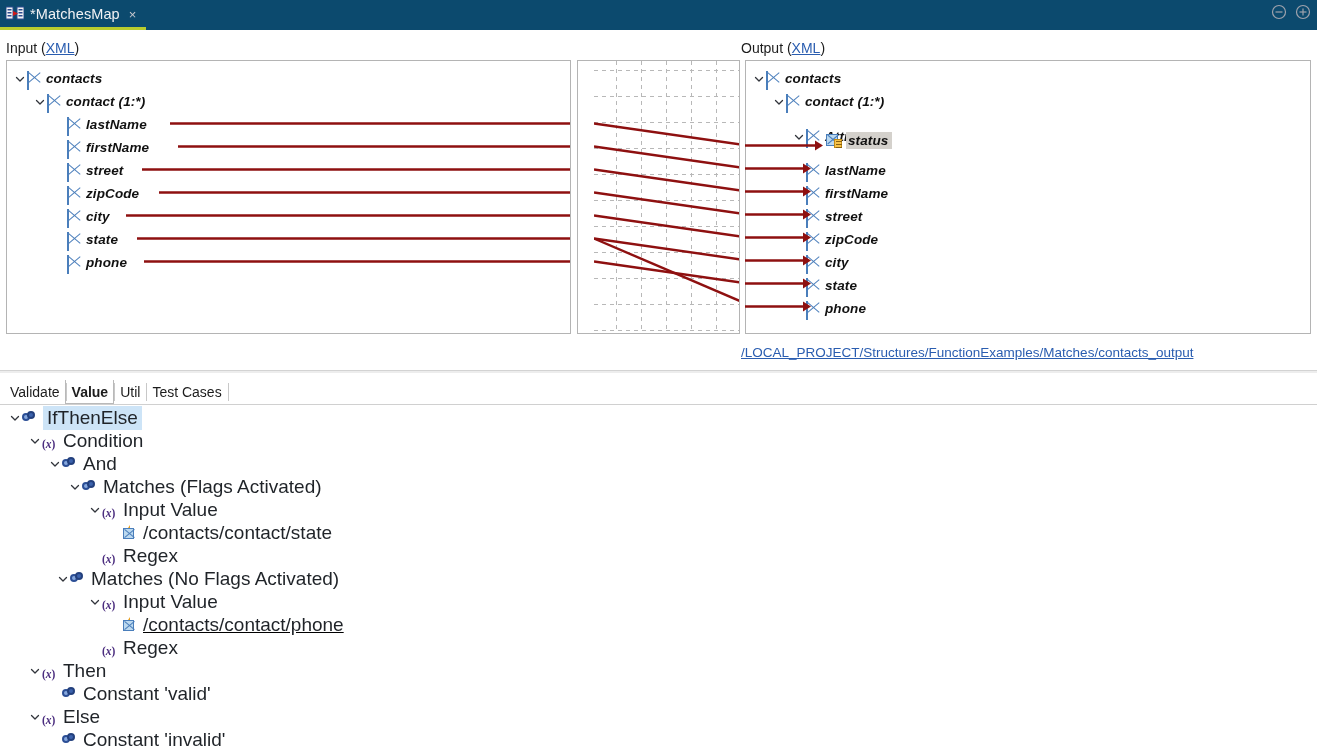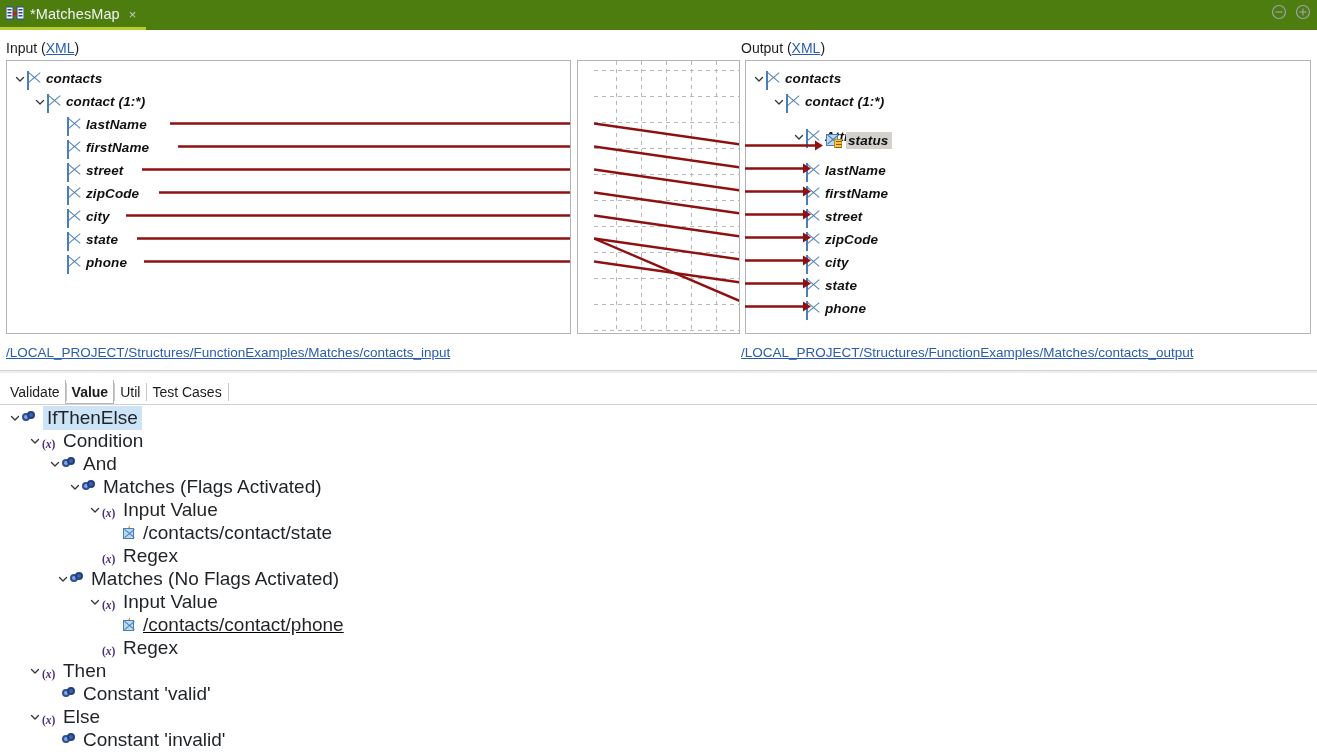--- a/index.html
+++ b/index.html
@@ -8,21 +8,21 @@
     width: 1317px; height: 752px;
     background: #ffffff;
     font-family: "Liberation Sans", sans-serif;
     overflow: hidden;
   }
   #app { position: relative; width: 1317px; height: 752px; background:#fff; }
 
   
   .titlebar {
     position: absolute; left:0; top:0; width:1317px; height:30px;
-    background:#4d7c0f;
+    background:#0c4a6e;
   }
   .tab {
     position:absolute; left:0; top:0; height:30px; width:146px;
     display:flex; align-items:center; gap:6px; padding-left:6px;
     border-bottom:3px solid #b9cc2e;
   }
   .tab-icon { width:18px; height:16px; position:relative; flex:0 0 auto; }
   .tab-label {
     color:#f2f2f4; font-size:14.5px; letter-spacing:.1px; white-space:nowrap;
   }
@@ -367,21 +367,20 @@
       <line x1="0" y1="177.5" x2="59" y2="177.5" stroke="#8e1010" stroke-width="2.4"></line>
       <path d="M58 172.5 L66 177.5 L58 182.5 Z" fill="#8e1010"></path>
       <line x1="0" y1="200.5" x2="59" y2="200.5" stroke="#8e1010" stroke-width="2.4"></line>
       <path d="M58 195.5 L66 200.5 L58 205.5 Z" fill="#8e1010"></path>
       <line x1="0" y1="223.5" x2="59" y2="223.5" stroke="#8e1010" stroke-width="2.4"></line>
       <path d="M58 218.5 L66 223.5 L58 228.5 Z" fill="#8e1010"></path>
       <line x1="0" y1="246.5" x2="59" y2="246.5" stroke="#8e1010" stroke-width="2.4"></line>
       <path d="M58 241.5 L66 246.5 L58 251.5 Z" fill="#8e1010"></path>
     </svg>
 
-  <a class="filelink" style="left:6px; top:345px;" href="#">/LOCAL_PROJECT/Structures/FunctionExamples/Matches/contacts_input</a>
   <a class="filelink" style="left:741px; top:345px;" href="#">/LOCAL_PROJECT/Structures/FunctionExamples/Matches/contacts_output</a>
 
   <div class="hsep" style="left:0px; top:370px; width:1317px; height:1px;"></div>
   <div class="hsep" style="left:0px; top:371px; width:1317px; height:2px; background:#ededed;"></div>
 
   <div class="tabstrip" id="tabstrip">
       <div class="ttab" style="left: 4px;">
         <span>Validate</span>
       </div>
       <div class="ttab sel" style="left: 65.5625px;">

